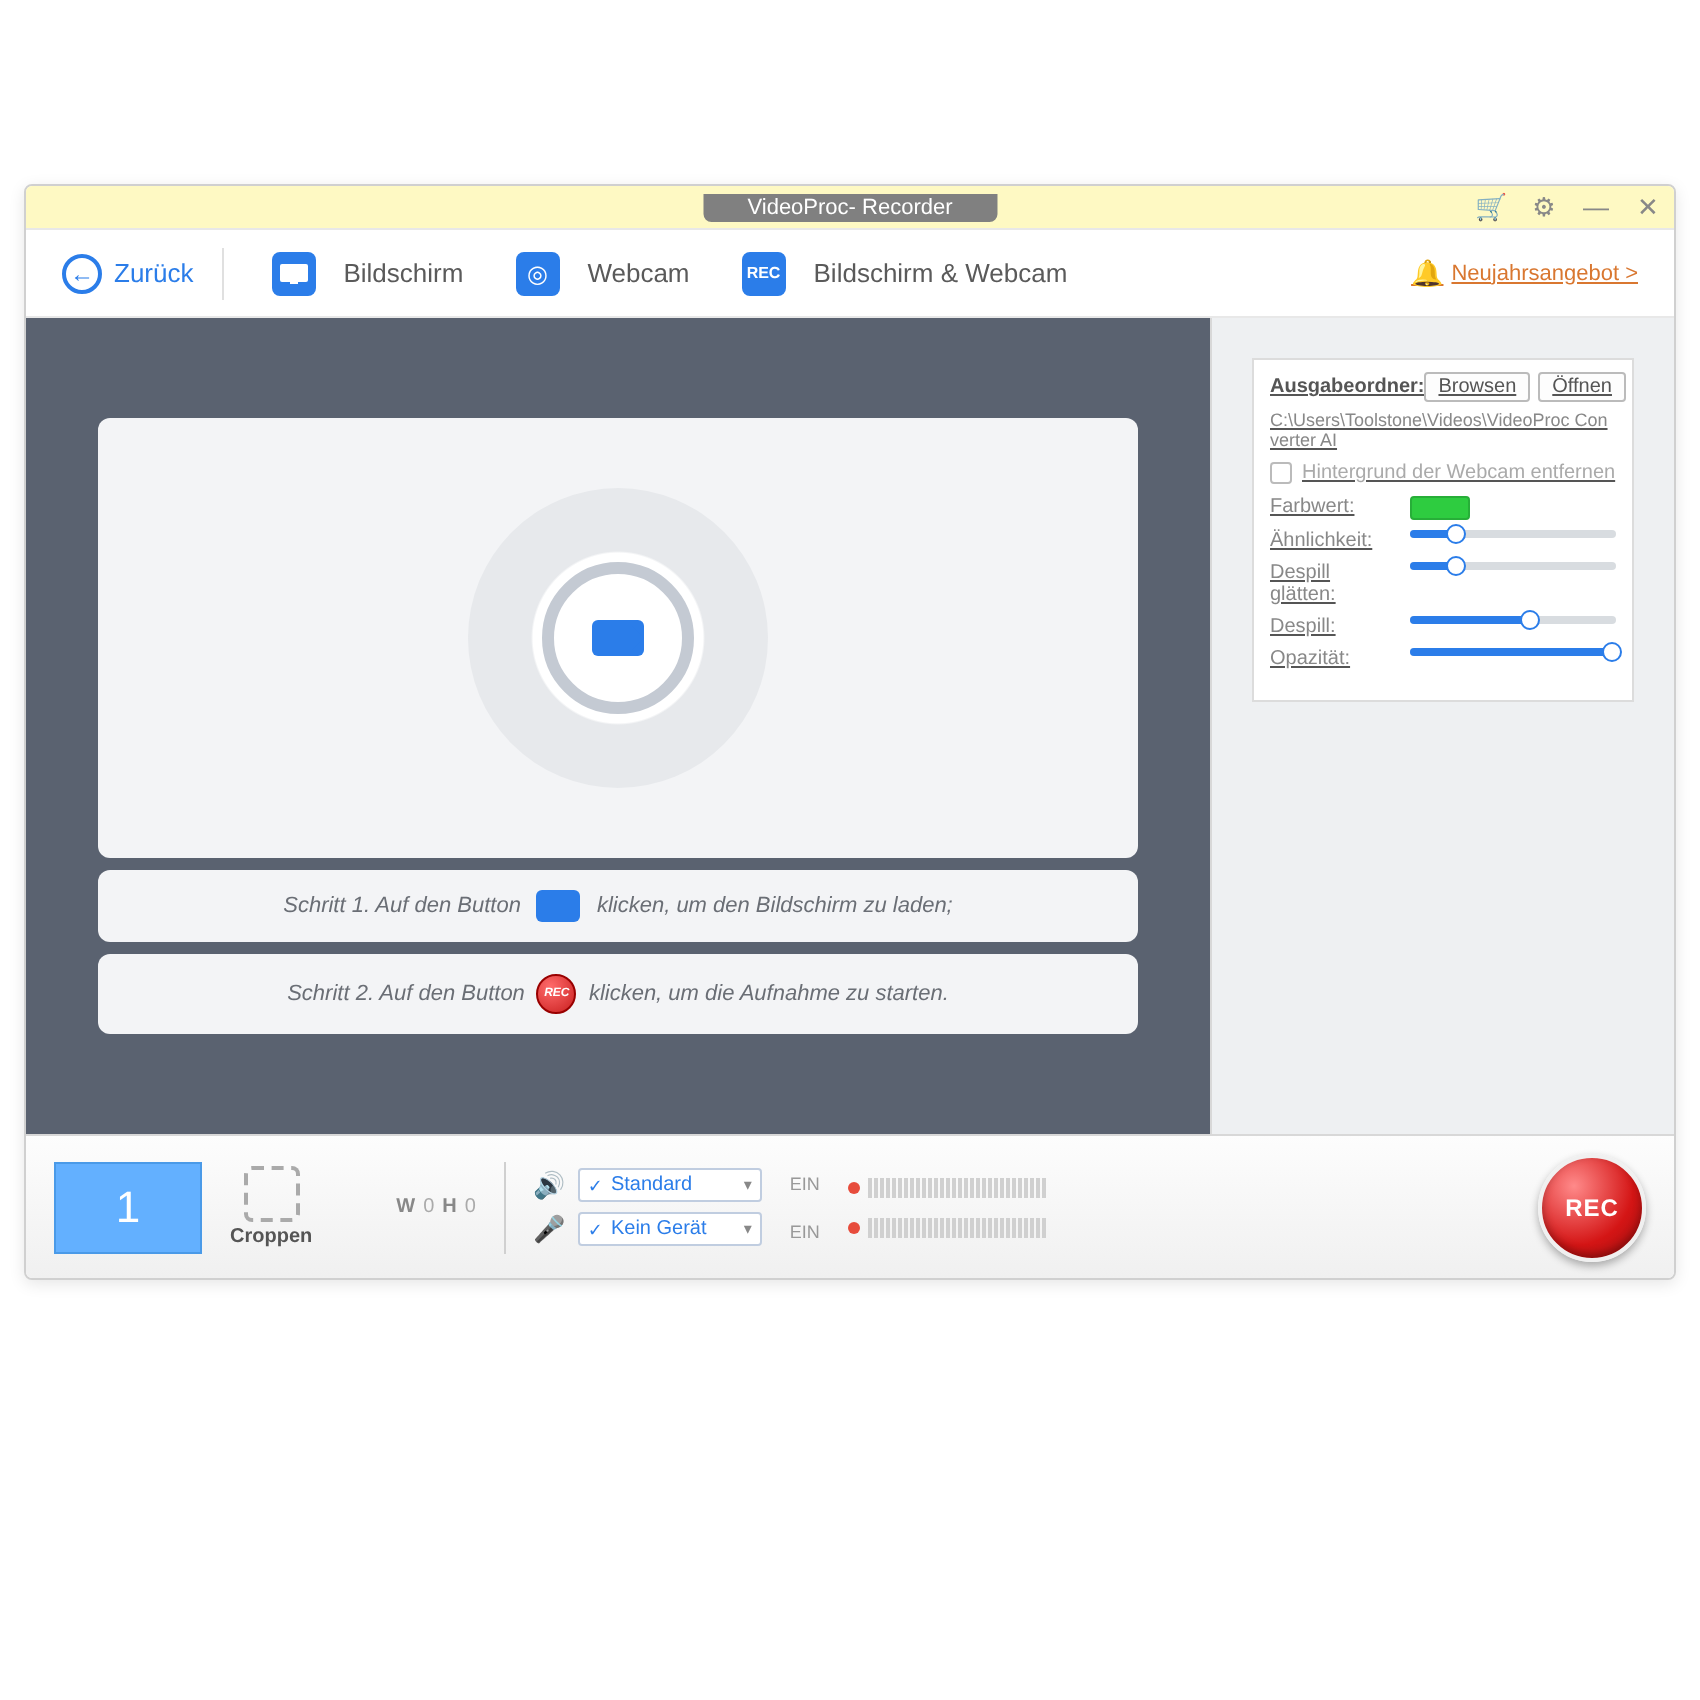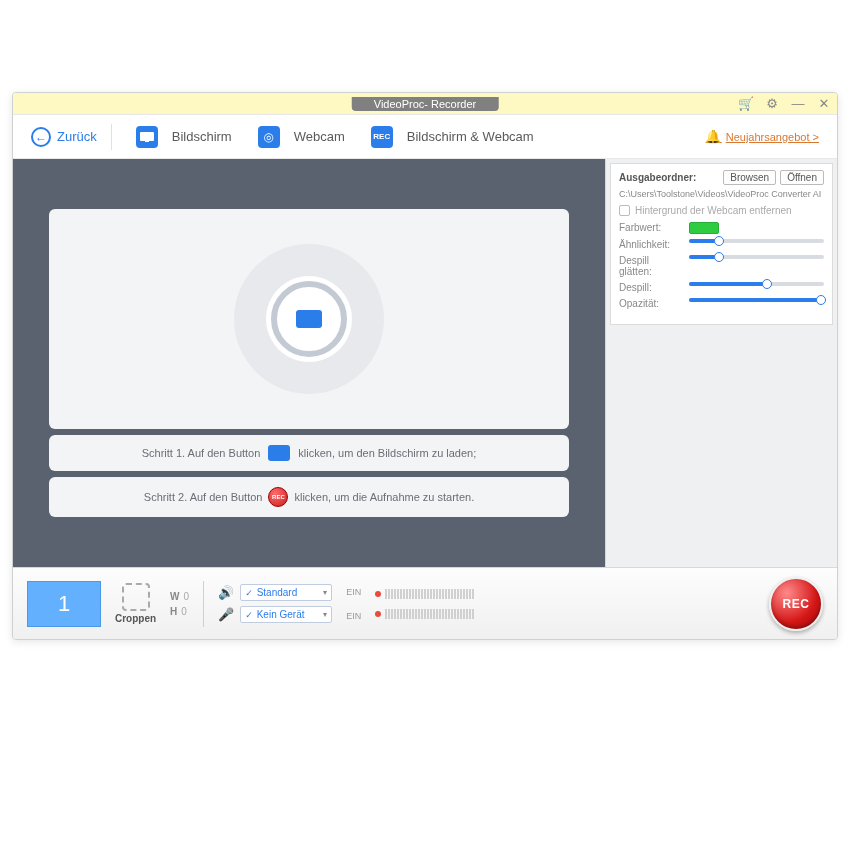--- a/index.html
+++ b/index.html
@@ -19,54 +19,54 @@
 .back-circle { width: 20px; height: 20px; border: 2px solid #2b7de9; border-radius: 50%; display: flex; align-items: center; justify-content: center; font-size: 12px; font-weight: bold; }
 .tb-sep { width: 1px; height: 26px; background: #e0e0e0; margin: 0 8px; }
 .tb-mode { display: flex; align-items: center; gap: 14px; padding: 4px 10px; cursor: pointer; font-size: 13px; color: #5a5a5a; font-weight: 500; }
 .mode-icon { width: 22px; height: 22px; background: #2b7de9; border-radius: 4px; display: flex; align-items: center; justify-content: center; color: #fff; font-size: 12px; }
 .promo { margin-left: auto; display: flex; align-items: center; gap: 4px; color: #d97730; font-size: 11px; text-decoration: underline; cursor: pointer; }
 .bell { color: #f39c12; font-size: 13px; }
 
 
 .main-row { flex: 1; display: flex; background: #5a6270; }
 .preview-wrap { flex: 1; display: flex; align-items: center; justify-content: center; padding: 18px 20px; }
-.card-stack { width: 520px; display: flex; flex-direction: column; gap: 6px; }
+.card-stack { width: 520px; display: flex; flex-direction: column; gap: 6px; font-style: italic; }
 .preview-card { background: #f3f4f6; border-radius: 6px; height: 220px; position: relative; overflow: hidden; display: flex; align-items: center; justify-content: center; }
 .ring1 { width: 150px; height: 150px; border-radius: 50%; background: radial-gradient(circle,#fff 40%, #e7e9ec 41%, #e7e9ec 100%); display: flex; align-items: center; justify-content: center; }
 .ring2 { width: 76px; height: 76px; border: 6px solid #c4cad3; border-radius: 50%; display: flex; align-items: center; justify-content: center; background: #fff; }
 .cam-center { width: 26px; height: 18px; background: #2b7de9; border-radius: 3px; position: relative; }
 .cam-center::after { content:''; position:absolute; right:-6px; top:3px; border:6px solid transparent; border-left:6px solid #2b7de9; }
 .step-row { background: #f3f4f6; border-radius: 6px; padding: 10px 14px; display: flex; align-items: center; justify-content: center; gap: 6px; font-size: 11px; color: #6a6e75; }
 .step-cam { width: 22px; height: 16px; background: #2b7de9; border-radius: 3px; display: inline-block; position: relative; margin: 0 2px; }
 .rec-mini { width: 20px; height: 20px; background: radial-gradient(circle at 35% 30%, #ff6b6b, #c91f1f); border-radius: 50%; border: 1px solid #900; display: inline-flex; align-items: center; justify-content: center; color: #fff; font-size: 6px; font-weight: bold; }
 
 
 .side { width: 232px; background: #eef0f2; border-left: 1px solid #d8d8d8; }
-.side-inner { background: #fff; border: 1px solid #dcdcdc; margin: 4px; padding: 6px 8px 10px; font-size: 10px; color: #555; }
+.side-inner { background: #fff; border: 1px solid #dcdcdc; margin: 20px; padding: 6px 8px 10px; font-size: 10px; color: #555; text-decoration: underline; }
 .side-head { display: flex; align-items: center; }
 .side-head b { font-size: 10px; }
 .side-btns { margin-left: auto; display: flex; gap: 4px; }
 .side-btn { border: 1px solid #bbb; background: #fdfdfd; padding: 1px 6px; font-size: 10px; cursor: pointer; border-radius: 2px; }
 .side-path { font-size: 9px; color: #888; margin: 4px 0 6px; word-break: break-all; }
 .side-chk { display: flex; align-items: center; gap: 5px; color: #aaa; font-size: 10px; margin-bottom: 6px; }
 .chk-box { width: 11px; height: 11px; border: 1px solid #bbb; border-radius: 2px; }
 .sl-row { display: flex; gap: 6px; margin: 5px 0; font-size: 10px; color: #888; }
 .sl-label { width: 64px; flex-shrink: 0; }
 .color-sw { width: 30px; height: 12px; background: #2ecc40; border: 1px solid #27ae38; border-radius: 2px; }
 .slider { flex: 1; height: 4px; background: #d8dce0; border-radius: 2px; position: relative; }
 .slider-fill { position: absolute; left: 0; top: 0; height: 100%; background: #2b7de9; border-radius: 2px; }
 .slider-thumb { position: absolute; top: -3px; width: 10px; height: 10px; background: #fff; border: 1px solid #2b7de9; border-radius: 50%; transform: translateX(-50%); }
 
 
 .bottom { height: 72px; background: linear-gradient(#fdfdfd,#f0f0f0); border-top: 1px solid #d8d8d8; display: flex; align-items: center; padding: 0 14px; gap: 14px; }
 .thumb-1 { width: 74px; height: 46px; background: #63b0ff; display: flex; align-items: center; justify-content: center; color: #fff; font-size: 22px; border: 1px solid #4a9ae8; }
 .crop-box { display: flex; flex-direction: column; align-items: center; gap: 2px; cursor: pointer; }
 .crop-ico { width: 28px; height: 28px; border: 2px dashed #aaa; border-radius: 4px; }
 .crop-lbl { font-size: 10px; color: #555; font-weight: 600; text-align: center; }
-.wh-col { display: flex; flex-direction: column; gap: 4px; font-size: 10px; color: #aaa; }
+.wh-col { display: flex; flex-direction: row; gap: 4px; font-size: 10px; color: #aaa; margin-left: 28px; }
 .wh-col span b { color: #888; margin-right: 4px; }
 .v-sep { width: 1px; height: 46px; background: #d0d0d0; }
 .audio-col { display: flex; flex-direction: column; gap: 5px; }
 .audio-row { display: flex; align-items: center; gap: 6px; }
 .a-icon { width: 16px; color: #666; font-size: 13px; }
 .a-select { border: 1px solid #c0cde0; border-radius: 2px; padding: 2px 4px; display: flex; align-items: center; gap: 4px; font-size: 10px; color: #2b7de9; width: 92px; cursor: pointer; background: #fff; }
 .a-select .chk { color: #2b7de9; font-size: 9px; }
 .a-select .dd { margin-left: auto; color: #888; font-size: 8px; }
 .ein-col { display: flex; flex-direction: column; gap: 14px; font-size: 9px; color: #999; }
 .meter-col { display: flex; flex-direction: column; gap: 10px; }

